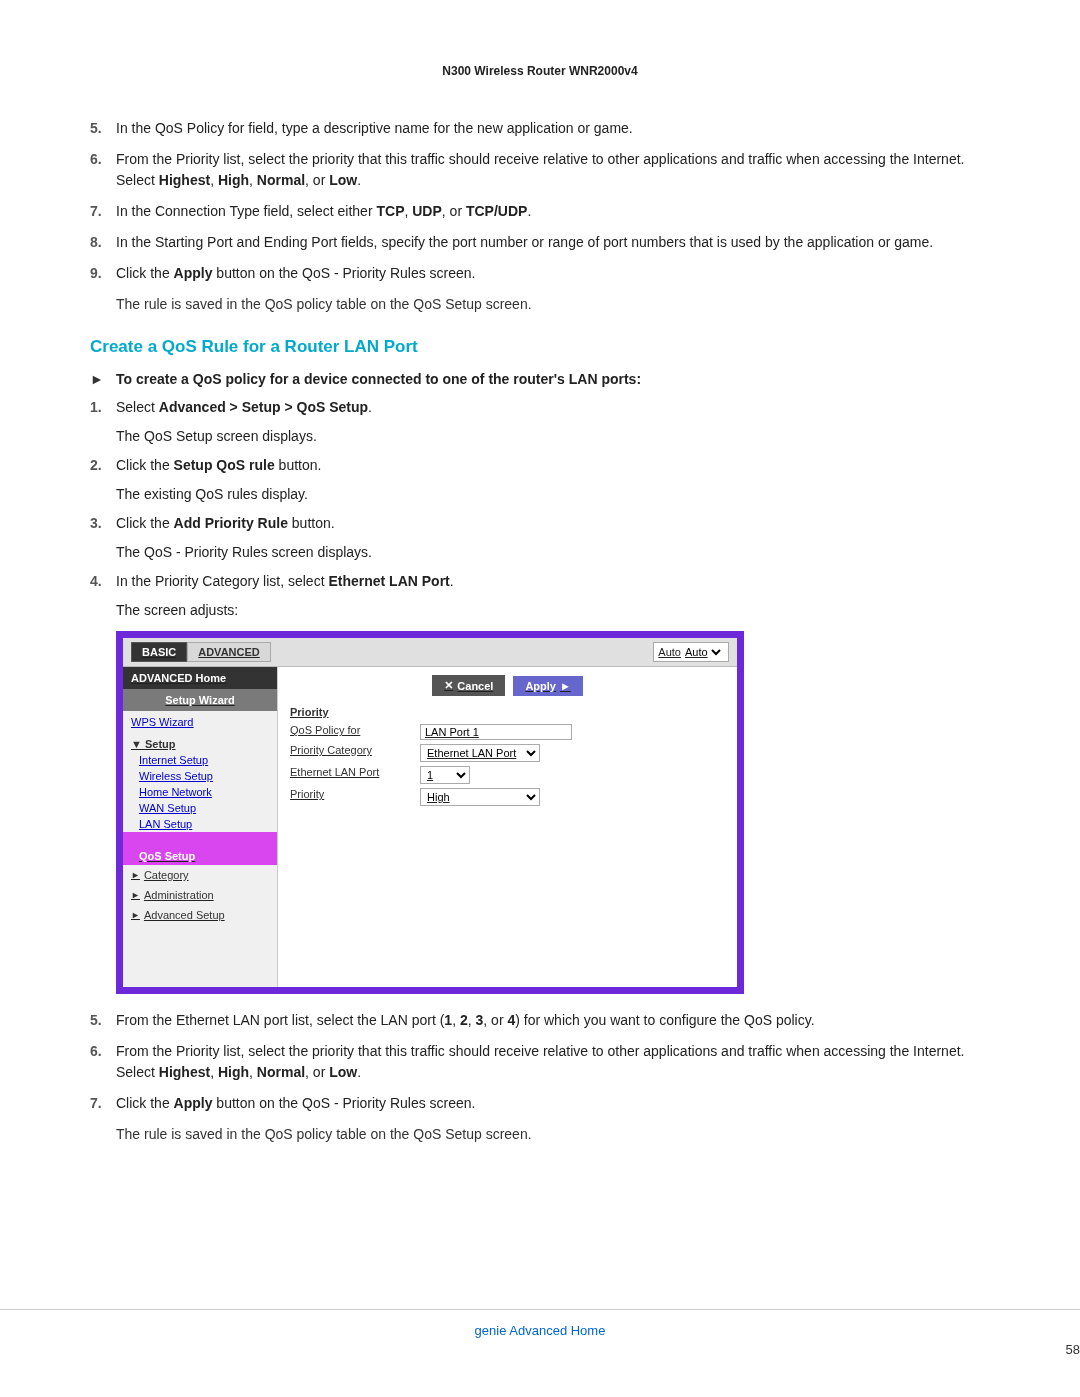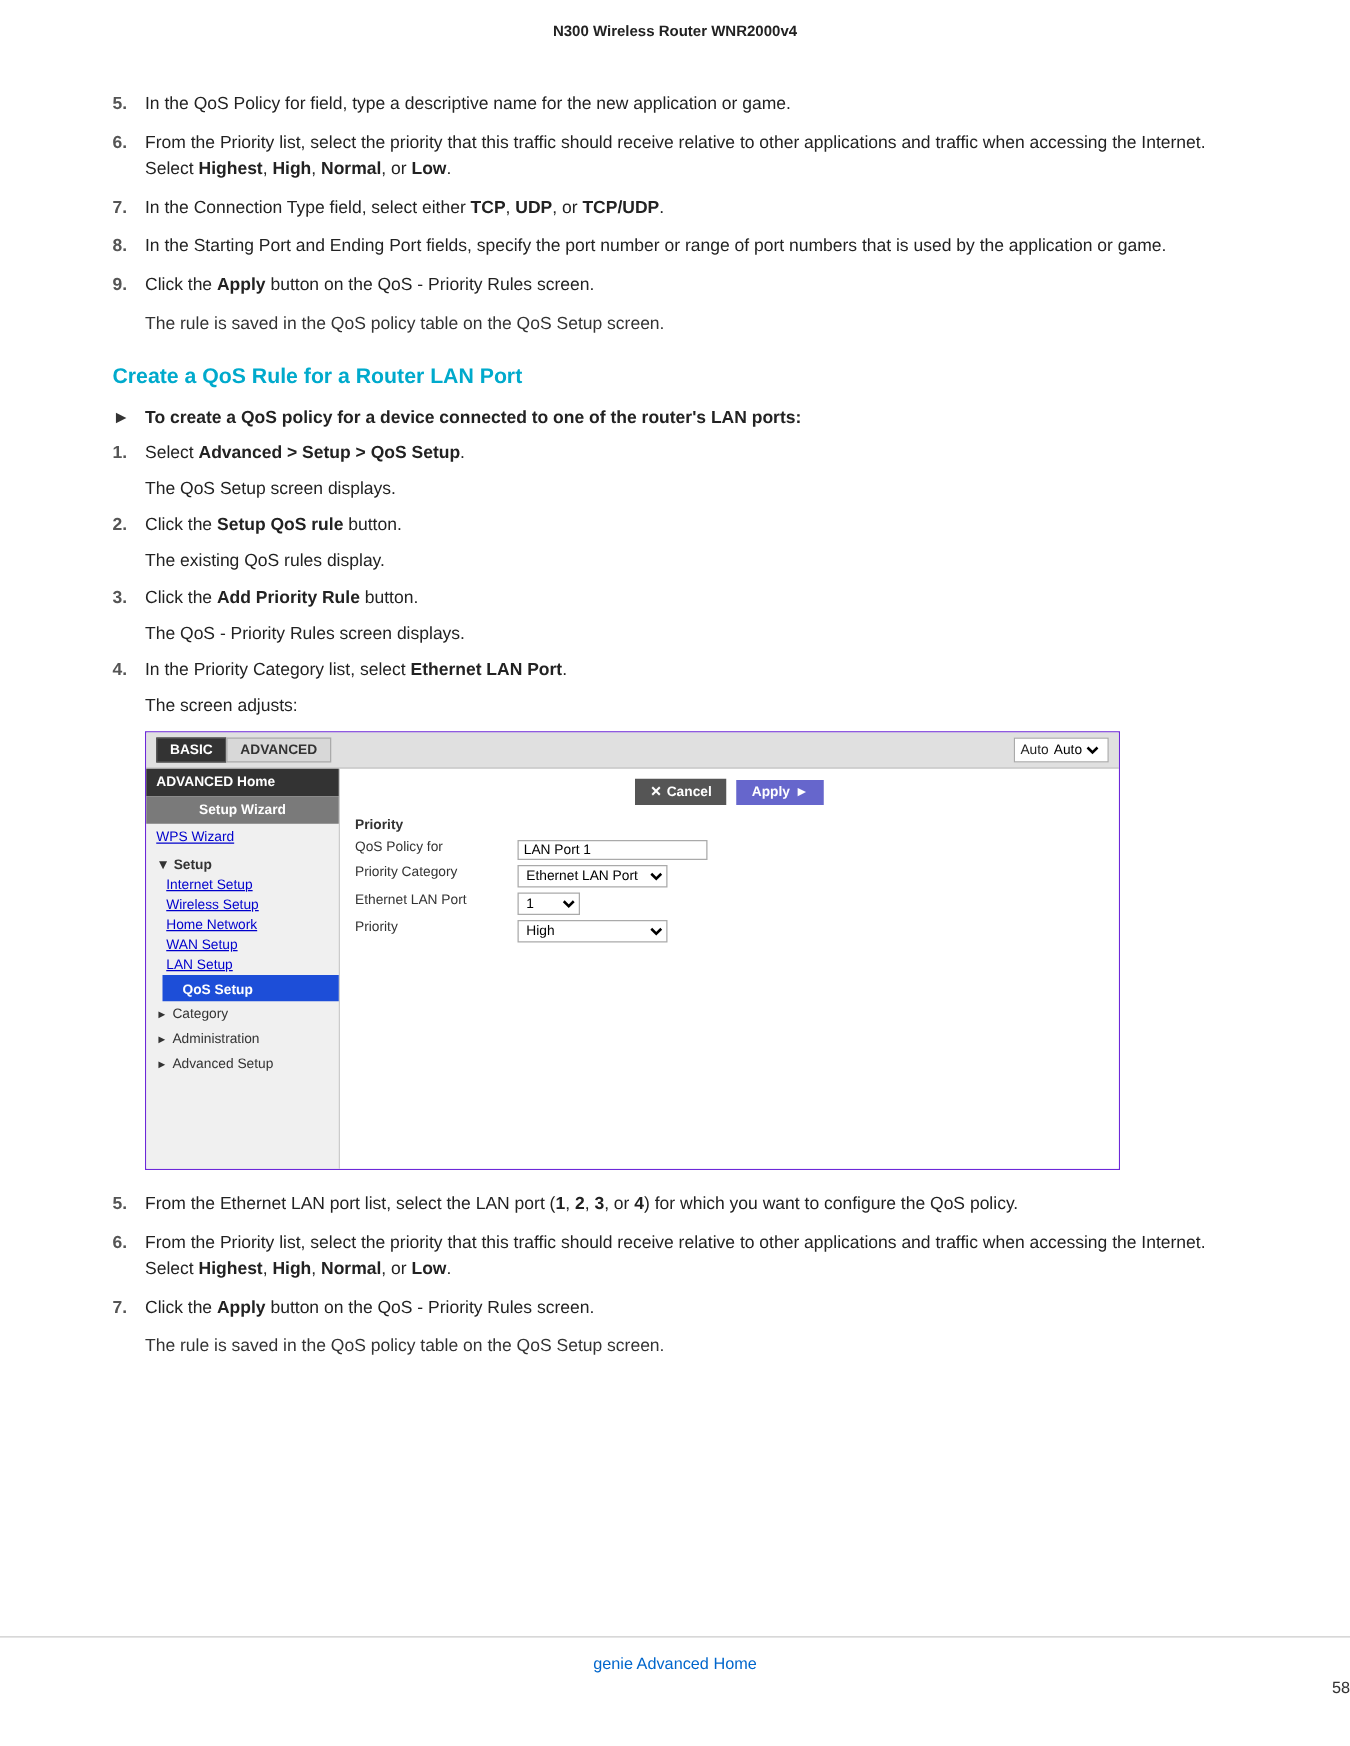--- a/index.html
+++ b/index.html
@@ -13,20 +13,21 @@
       position: relative;
     }
 
     .page-header {
       text-align: center;
       font-size: 12px;
       font-weight: bold;
       padding: 18px 0 10px 0;
       color: #222;
       border-bottom: none;
+      margin-top: 46px;
     }
 
     .content-area {
       padding: 30px 90px 80px 90px;
     }
 
     .numbered-list {
       list-style: none;
       padding: 0;
       margin: 0;
@@ -85,24 +86,25 @@
       line-height: 1.5;
       color: #333;
     }
 
     b, strong {
       font-weight: bold;
     }
 
     
     .router-screenshot {
-      border: 1px solid #6d28d9;
+      border: 7px solid #6d28d9;
       margin: 10px 0 16px 26px;
-      width: 780px;
+      width: 628px;
       background: #f4f4f4;
+      text-decoration: underline;
     }
 
     .router-topbar {
       display: flex;
       align-items: center;
       background: #e0e0e0;
       border-bottom: 1px solid #bbb;
       padding: 4px 8px;
       gap: 0;
     }
@@ -191,28 +193,27 @@
     .sidebar-link {
       font-size: 11px;
       color: #0000cc;
       padding: 2px 8px 2px 16px;
       text-decoration: underline;
       cursor: pointer;
       display: block;
     }
 
     .sidebar-link-active {
-      background: #1d4ed8;
+      background: #d946ef;
       color: #fff;
       font-size: 11px;
-      padding: 6px 8px 3px 16px;
+      padding: 18px 8px 3px 16px;
       display: block;
       text-decoration: none;
       font-weight: bold;
-      margin-left: 13px;
     }
 
     .sidebar-collapse-item {
       font-size: 11px;
       color: #333;
       padding: 4px 8px;
       display: flex;
       align-items: center;
       cursor: pointer;
     }

